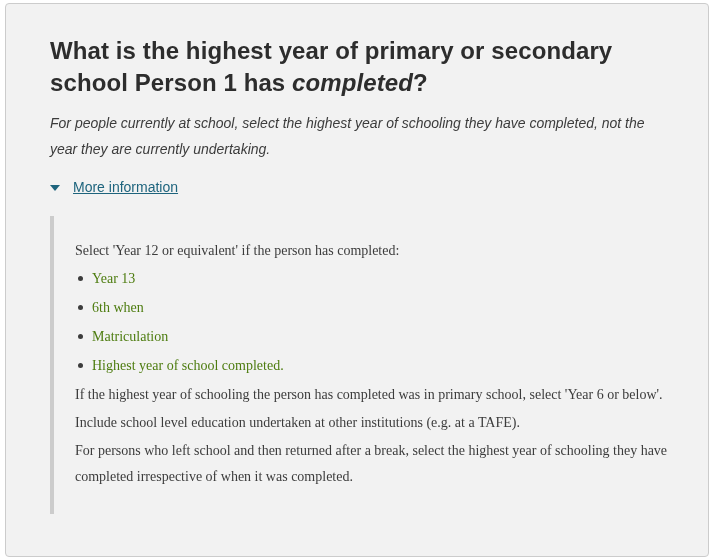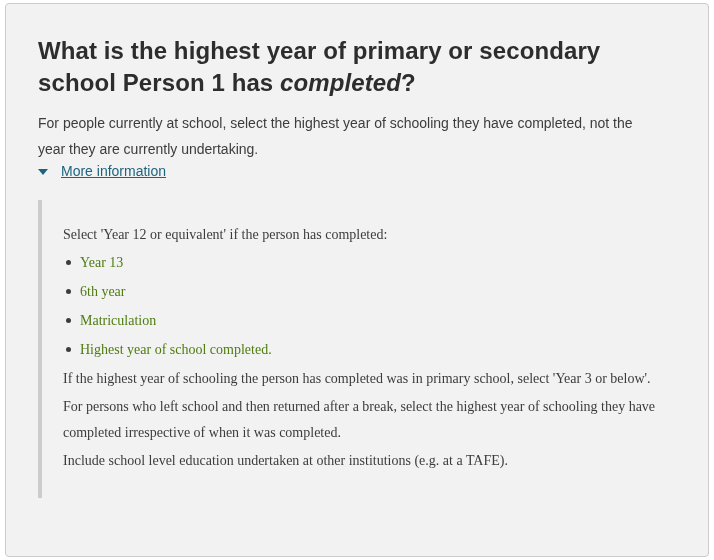--- a/index.html
+++ b/index.html
@@ -12,41 +12,43 @@
     color: #3c3c3c;
     padding: 3px 5px;
     overflow: hidden;
   }
   .question-panel {
     width: 704px;
     height: 554px;
     background: #f2f2f2;
     border: 1px solid #cccccc;
     border-radius: 4px;
-    padding: 31px 28px 24px 32px;
+    padding: 31px 28px 24px 44px;
     overflow: hidden;
   }
   h1.question-title {
     margin: 0 0 11px 0;
     font-size: 24px;
     line-height: 32px;
     font-weight: 700;
     color: #2d2d2d;
     max-width: 650px;
     letter-spacing: 0.1px;
   }
   h1.question-title em { font-style: italic; }
   p.instruction {
     margin: 0;
     font-size: 14px;
     line-height: 26px;
     color: #3c3c3c;
     max-width: 614px;
+    font-style: italic;
   }
   .more-info-toggle {
+    margin-top: 16px;
     display: flex;
     align-items: center;
     gap: 13px;
     width: max-content;
     cursor: pointer;
   }
   .triangle-down {
     width: 0;
     height: 0;
     border-left: 5px solid transparent;
@@ -110,22 +112,22 @@
 
   <div class="more-info-toggle">
     <span class="triangle-down"></span>
     <a class="more-info-link">More information</a>
   </div>
 
   <div class="info-panel">
     <p>Select 'Year 12 or equivalent' if the person has completed:</p>
     <ul class="info-bullets">
       <li>Year 13</li>
-      <li>6th year</li>
+      <li>6th when</li>
       <li>Matriculation</li>
       <li>Highest year of school completed.</li>
     </ul>
-    <p>If the highest year of schooling the person has completed was in primary school, select 'Year 3 or below'.</p>
+    <p>If the highest year of schooling the person has completed was in primary school, select 'Year 6 or below'.</p>
+    <p>Include school level education undertaken at other institutions (e.g. at a TAFE).</p>
     <p>For persons who left school and then returned after a break, select the highest year of schooling they have completed irrespective of when it was completed.</p>
-    <p>Include school level education undertaken at other institutions (e.g. at a TAFE).</p>
   </div>
 
 </div>
 
 </body></html>

